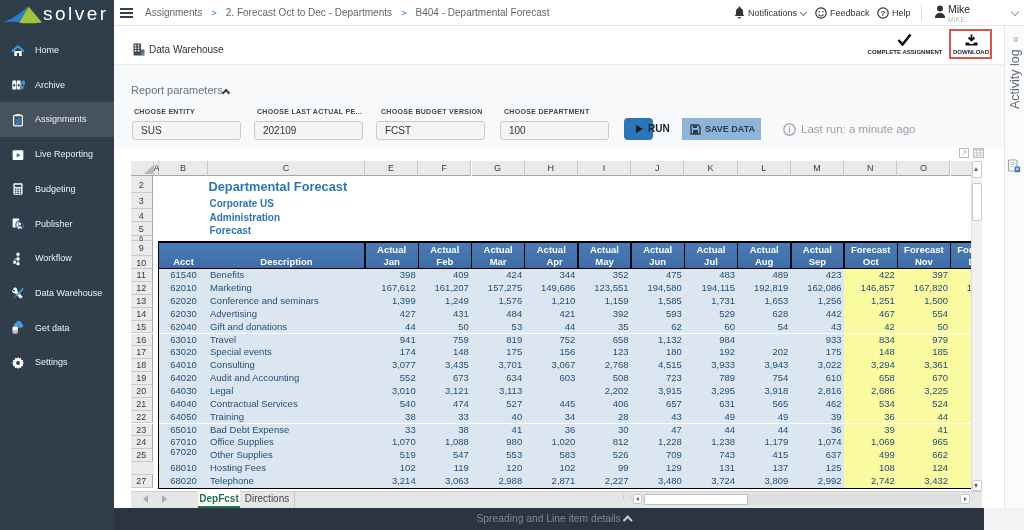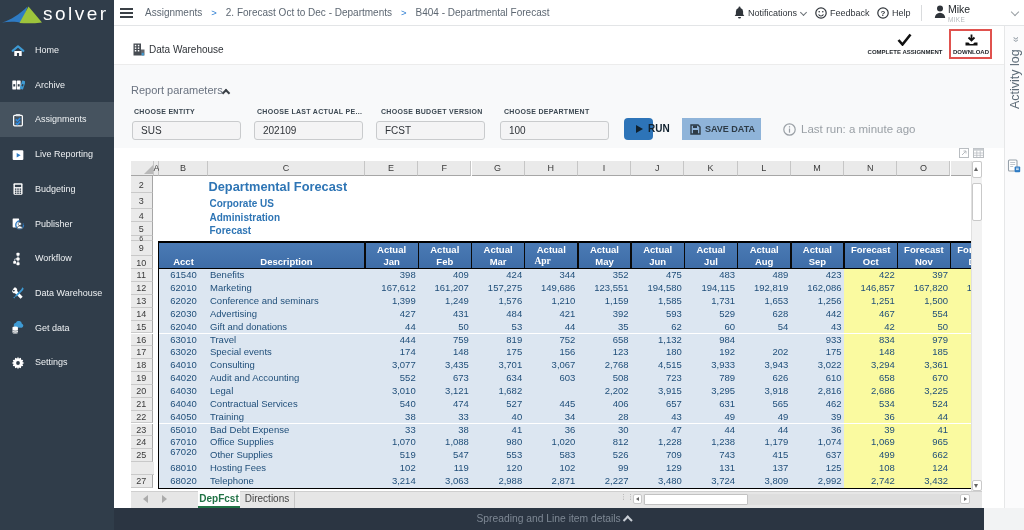--- a/index.html
+++ b/index.html
@@ -309,21 +309,21 @@
 <div class="abs" style="left:795.8px;top:65.5px;width:1.5px;height:26.8px;background:#0a0a0a;"></div>
 <div class="bandtxt" style="left:5.0px;top:80.3px;width:49.0px;">Acct</div>
 <div class="bandtxt" style="left:54.0px;top:80.3px;width:157.0px;">Description</div>
 <div class="bandtxt" style="left:211.0px;top:68.3px;width:53.2px;">Actual</div>
 <div class="bandtxt" style="left:211.0px;top:80.3px;width:53.2px;">Jan</div>
 <div class="bandtxt" style="left:264.2px;top:68.3px;width:53.2px;">Actual</div>
 <div class="bandtxt" style="left:264.2px;top:80.3px;width:53.2px;">Feb</div>
 <div class="bandtxt" style="left:317.5px;top:68.3px;width:53.2px;">Actual</div>
 <div class="bandtxt" style="left:317.5px;top:80.3px;width:53.2px;">Mar</div>
 <div class="bandtxt" style="left:370.7px;top:68.3px;width:53.2px;">Actual</div>
-<div class="bandtxt" style="left:362px;top:80.3px;width:53.2px;font-family:Liberation Serif, serif;">Apr</div>
+<div class="bandtxt" style="left:374px;top:80.3px;width:53.2px;">Apr</div>
 <div class="bandtxt" style="left:423.9px;top:68.3px;width:53.2px;">Actual</div>
 <div class="bandtxt" style="left:423.9px;top:80.3px;width:53.2px;">May</div>
 <div class="bandtxt" style="left:477.1px;top:68.3px;width:53.2px;">Actual</div>
 <div class="bandtxt" style="left:477.1px;top:80.3px;width:53.2px;">Jun</div>
 <div class="bandtxt" style="left:530.4px;top:68.3px;width:53.2px;">Actual</div>
 <div class="bandtxt" style="left:530.4px;top:80.3px;width:53.2px;">Jul</div>
 <div class="bandtxt" style="left:583.6px;top:68.3px;width:53.2px;">Actual</div>
 <div class="bandtxt" style="left:583.6px;top:80.3px;width:53.2px;">Aug</div>
 <div class="bandtxt" style="left:636.8px;top:68.3px;width:53.2px;">Actual</div>
 <div class="bandtxt" style="left:636.8px;top:80.3px;width:53.2px;">Sep</div>
@@ -410,21 +410,21 @@
 <div class="cell num" style="left:530.4px;top:145.2px;width:53.2px;line-height:12.8px;height:12.8px;">60</div>
 <div class="cell num" style="left:583.6px;top:145.2px;width:53.2px;line-height:12.8px;height:12.8px;">54</div>
 <div class="cell num" style="left:636.8px;top:145.2px;width:53.2px;line-height:12.8px;height:12.8px;">43</div>
 <div class="cell num" style="left:690.1px;top:145.2px;width:53.2px;line-height:12.8px;height:12.8px;">42</div>
 <div class="cell num" style="left:743.3px;top:145.2px;width:53.2px;line-height:12.8px;height:12.8px;">50</div>
 <div class="cell num" style="left:796.5px;top:145.2px;width:53.2px;line-height:12.8px;height:12.8px;">46</div>
 <div class="abs" style="left:5.0px;top:158.1px;width:844.8px;height:12.8px;background:#dce6f1;"></div>
 <div class="abs" style="left:690.1px;top:158.1px;width:159.7px;height:12.8px;background:#fafaa0;"></div>
 <div class="cell" style="left:5.0px;top:158.1px;width:49.0px;text-align:center;line-height:12.8px;height:12.8px;">63010</div>
 <div class="cell" style="left:54.0px;top:158.1px;width:157.0px;line-height:12.8px;height:12.8px;padding-left:2px;">Travel</div>
-<div class="cell num" style="left:211.0px;top:158.1px;width:53.2px;line-height:12.8px;height:12.8px;">444</div>
+<div class="cell num" style="left:211.0px;top:158.1px;width:53.2px;line-height:12.8px;height:12.8px;">941</div>
 <div class="cell num" style="left:264.2px;top:158.1px;width:53.2px;line-height:12.8px;height:12.8px;">759</div>
 <div class="cell num" style="left:317.5px;top:158.1px;width:53.2px;line-height:12.8px;height:12.8px;">819</div>
 <div class="cell num" style="left:370.7px;top:158.1px;width:53.2px;line-height:12.8px;height:12.8px;">752</div>
 <div class="cell num" style="left:423.9px;top:158.1px;width:53.2px;line-height:12.8px;height:12.8px;">658</div>
 <div class="cell num" style="left:477.1px;top:158.1px;width:53.2px;line-height:12.8px;height:12.8px;">1,132</div>
 <div class="cell num" style="left:530.4px;top:158.1px;width:53.2px;line-height:12.8px;height:12.8px;">984</div>
 <div class="cell num" style="left:583.6px;top:158.1px;width:53.2px;line-height:12.8px;height:12.8px;margin-top:24px;">986</div>
 <div class="cell num" style="left:636.8px;top:158.1px;width:53.2px;line-height:12.8px;height:12.8px;">933</div>
 <div class="cell num" style="left:690.1px;top:158.1px;width:53.2px;line-height:12.8px;height:12.8px;">834</div>
 <div class="cell num" style="left:743.3px;top:158.1px;width:53.2px;line-height:12.8px;height:12.8px;">979</div>
@@ -465,32 +465,32 @@
 <div class="abs" style="left:690.1px;top:196.6px;width:159.7px;height:12.8px;background:#fafaa0;"></div>
 <div class="cell" style="left:5.0px;top:196.6px;width:49.0px;text-align:center;line-height:12.8px;height:12.8px;">64020</div>
 <div class="cell" style="left:54.0px;top:196.6px;width:157.0px;line-height:12.8px;height:12.8px;padding-left:2px;">Audit and Accounting</div>
 <div class="cell num" style="left:211.0px;top:196.6px;width:53.2px;line-height:12.8px;height:12.8px;">552</div>
 <div class="cell num" style="left:264.2px;top:196.6px;width:53.2px;line-height:12.8px;height:12.8px;">673</div>
 <div class="cell num" style="left:317.5px;top:196.6px;width:53.2px;line-height:12.8px;height:12.8px;">634</div>
 <div class="cell num" style="left:370.7px;top:196.6px;width:53.2px;line-height:12.8px;height:12.8px;">603</div>
 <div class="cell num" style="left:423.9px;top:196.6px;width:53.2px;line-height:12.8px;height:12.8px;">508</div>
 <div class="cell num" style="left:477.1px;top:196.6px;width:53.2px;line-height:12.8px;height:12.8px;">723</div>
 <div class="cell num" style="left:530.4px;top:196.6px;width:53.2px;line-height:12.8px;height:12.8px;">789</div>
-<div class="cell num" style="left:583.6px;top:196.6px;width:53.2px;line-height:12.8px;height:12.8px;">626</div>
+<div class="cell num" style="left:583.6px;top:196.6px;width:53.2px;line-height:12.8px;height:12.8px;">754</div>
 <div class="cell num" style="left:636.8px;top:196.6px;width:53.2px;line-height:12.8px;height:12.8px;">610</div>
 <div class="cell num" style="left:690.1px;top:196.6px;width:53.2px;line-height:12.8px;height:12.8px;">658</div>
 <div class="cell num" style="left:743.3px;top:196.6px;width:53.2px;line-height:12.8px;height:12.8px;">670</div>
 <div class="cell num" style="left:796.5px;top:196.6px;width:53.2px;line-height:12.8px;height:12.8px;">655</div>
 <div class="abs" style="left:5.0px;top:209.4px;width:844.8px;height:12.8px;background:#dce6f1;"></div>
 <div class="abs" style="left:690.1px;top:209.4px;width:159.7px;height:12.8px;background:#fafaa0;"></div>
 <div class="cell" style="left:5.0px;top:209.4px;width:49.0px;text-align:center;line-height:12.8px;height:12.8px;">64030</div>
 <div class="cell" style="left:54.0px;top:209.4px;width:157.0px;line-height:12.8px;height:12.8px;padding-left:2px;">Legal</div>
 <div class="cell num" style="left:211.0px;top:209.4px;width:53.2px;line-height:12.8px;height:12.8px;">3,010</div>
 <div class="cell num" style="left:264.2px;top:209.4px;width:53.2px;line-height:12.8px;height:12.8px;">3,121</div>
-<div class="cell num" style="left:317.5px;top:209.4px;width:53.2px;line-height:12.8px;height:12.8px;">1,682</div>
+<div class="cell num" style="left:317.5px;top:209.4px;width:53.2px;line-height:12.8px;height:12.8px;">3,113</div>
 <div class="cell num" style="left:381px;top:209.4px;width:53.2px;line-height:12.8px;height:12.8px;margin-top:12px;">2,655</div>
 <div class="cell num" style="left:423.9px;top:209.4px;width:53.2px;line-height:12.8px;height:12.8px;">2,202</div>
 <div class="cell num" style="left:477.1px;top:209.4px;width:53.2px;line-height:12.8px;height:12.8px;">3,915</div>
 <div class="cell num" style="left:530.4px;top:209.4px;width:53.2px;line-height:12.8px;height:12.8px;">3,295</div>
 <div class="cell num" style="left:583.6px;top:209.4px;width:53.2px;line-height:12.8px;height:12.8px;">3,918</div>
 <div class="cell num" style="left:636.8px;top:209.4px;width:53.2px;line-height:12.8px;height:12.8px;">2,816</div>
 <div class="cell num" style="left:690.1px;top:209.4px;width:53.2px;line-height:12.8px;height:12.8px;">2,686</div>
 <div class="cell num" style="left:743.3px;top:209.4px;width:53.2px;line-height:12.8px;height:12.8px;">3,225</div>
 <div class="cell num" style="left:796.5px;top:209.4px;width:53.2px;line-height:12.8px;height:12.8px;">2,950</div>
 <div class="abs" style="left:5.0px;top:222.3px;width:844.8px;height:12.8px;background:#dce6f1;"></div>

